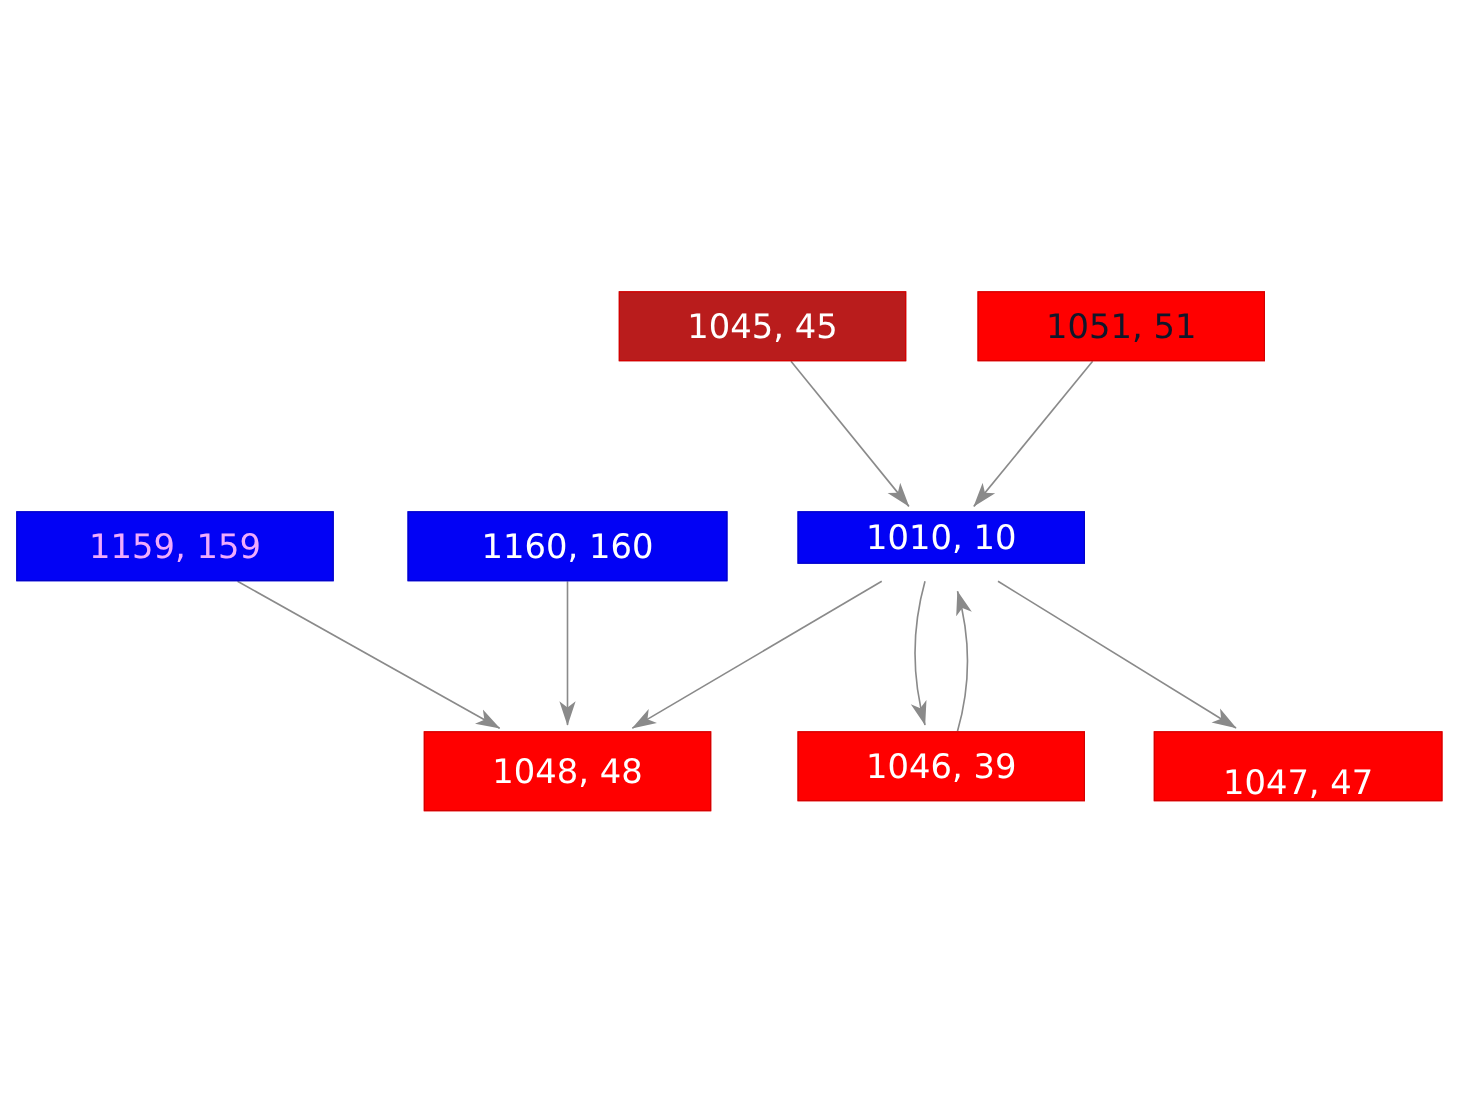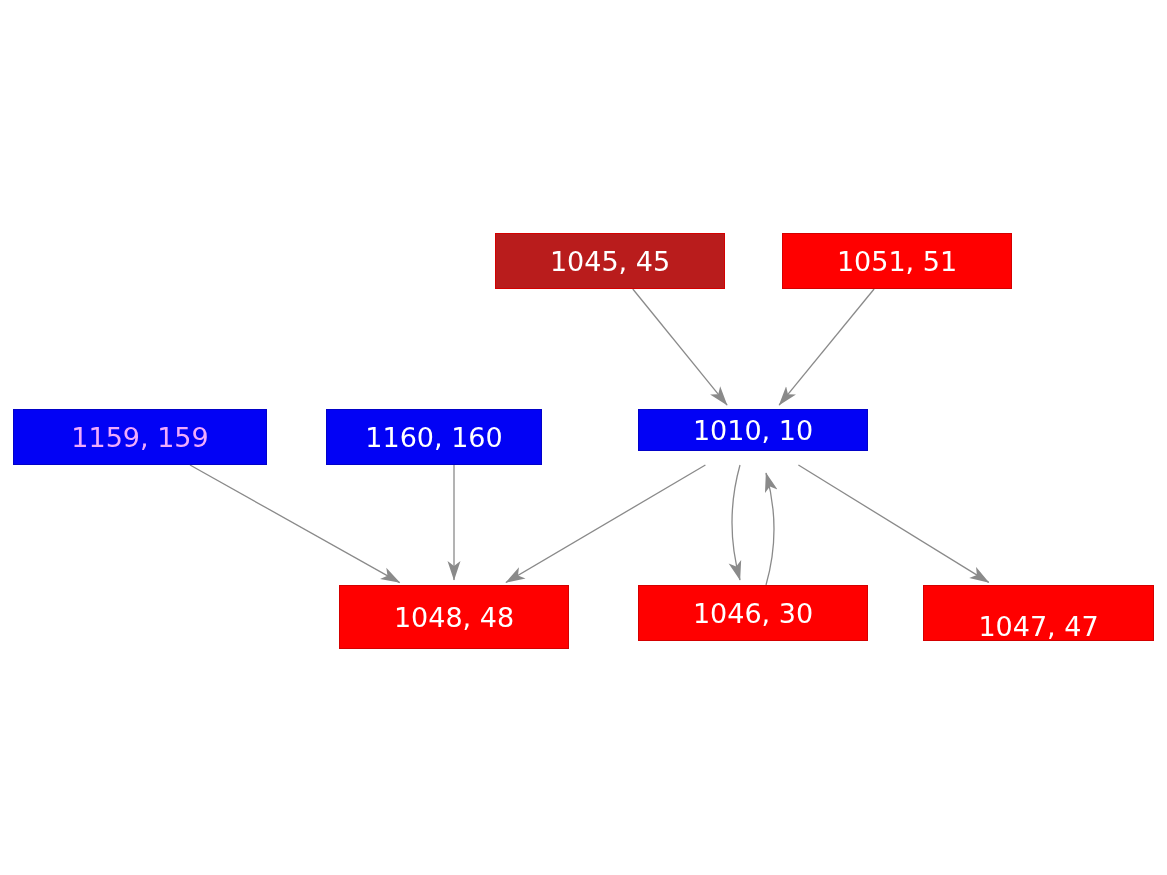--- a/index.html
+++ b/index.html
@@ -56,35 +56,35 @@
       <path d="M 454.0 465.0 L 454.0 580.0" fill="none" stroke="#8a8a8a" stroke-width="1.3" marker-end="url(#arrowhead)"></path>
       <path d="M 705.4 465.0 L 505.9 582.5" fill="none" stroke="#8a8a8a" stroke-width="1.3" marker-end="url(#arrowhead)"></path>
       <path d="M 740.0 465.0 Q 724.0 522.5 740.0 580.0" fill="none" stroke="#8a8a8a" stroke-width="1.3" marker-end="url(#arrowhead)"></path>
       <path d="M 766.0 585.0 Q 782.0 529.0 766.0 473.0" fill="none" stroke="#8a8a8a" stroke-width="1.3" marker-end="url(#arrowhead)"></path>
       <path d="M 798.4 465.0 L 988.8 582.4" fill="none" stroke="#8a8a8a" stroke-width="1.3" marker-end="url(#arrowhead)"></path>
     </svg>
   <div class="nodes-layer" id="nodes">
       <div class="node" style="left: 495px; top: 233px; width: 230px; height: 56px; background: #b91c1c; border: 1px solid rgb(212, 0, 0); color: rgb(255, 255, 255);">
         <span>1045, 45</span>
       </div>
-      <div class="node" style="left: 782px; top: 233px; width: 230px; height: 56px; background: rgb(255, 0, 0); border: 1px solid rgb(212, 0, 0); color: #ffffff; text-align: center;">
+      <div class="node" style="left: 782px; top: 233px; width: 230px; height: 56px; background: rgb(255, 0, 0); border: 1px solid rgb(212, 0, 0); color: #0f172a; text-align: center;">
         <span>1051, 51</span>
       </div>
       <div class="node" style="left: 13px; top: 409px; width: 254px; height: 56px; background: rgb(2, 2, 245); border: 1px solid rgb(2, 2, 200); color: #f0abfc;">
         <span>1159, 159</span>
       </div>
-      <div class="node" style="left: 326px; top: 409px; width: 216px; height: 56px; background: rgb(2, 2, 245); border: 1px solid rgb(2, 2, 200); color: rgb(255, 255, 255);">
+      <div class="node" style="left: 326px; top: 409px; width: 256px; height: 56px; background: rgb(2, 2, 245); border: 1px solid rgb(2, 2, 200); color: rgb(255, 255, 255);">
         <span>1160, 160</span>
       </div>
       <div class="node" style="left: 638px; top: 409px; width: 230px; height: 42px; background: rgb(2, 2, 245); border: 1px solid rgb(2, 2, 200); color: rgb(255, 255, 255);">
         <span>1010, 10</span>
       </div>
       <div class="node" style="left: 339px; top: 585px; width: 230px; height: 64px; background: rgb(255, 0, 0); border: 1px solid rgb(212, 0, 0); color: rgb(255, 255, 255);">
         <span>1048, 48</span>
       </div>
       <div class="node" style="left: 638px; top: 585px; width: 230px; height: 56px; background: rgb(255, 0, 0); border: 1px solid rgb(212, 0, 0); color: rgb(255, 255, 255);">
-        <span>1046, 30</span>
+        <span>1046, 39</span>
       </div>
       <div class="node" style="left: 923px; top: 585px; width: 231px; height: 56px; background: rgb(255, 0, 0); border: 1px solid rgb(212, 0, 0); color: rgb(255, 255, 255); align-items: flex-end;">
         <span>1047, 47</span>
       </div>
     </div>
 </div>
 
 </body></html>

